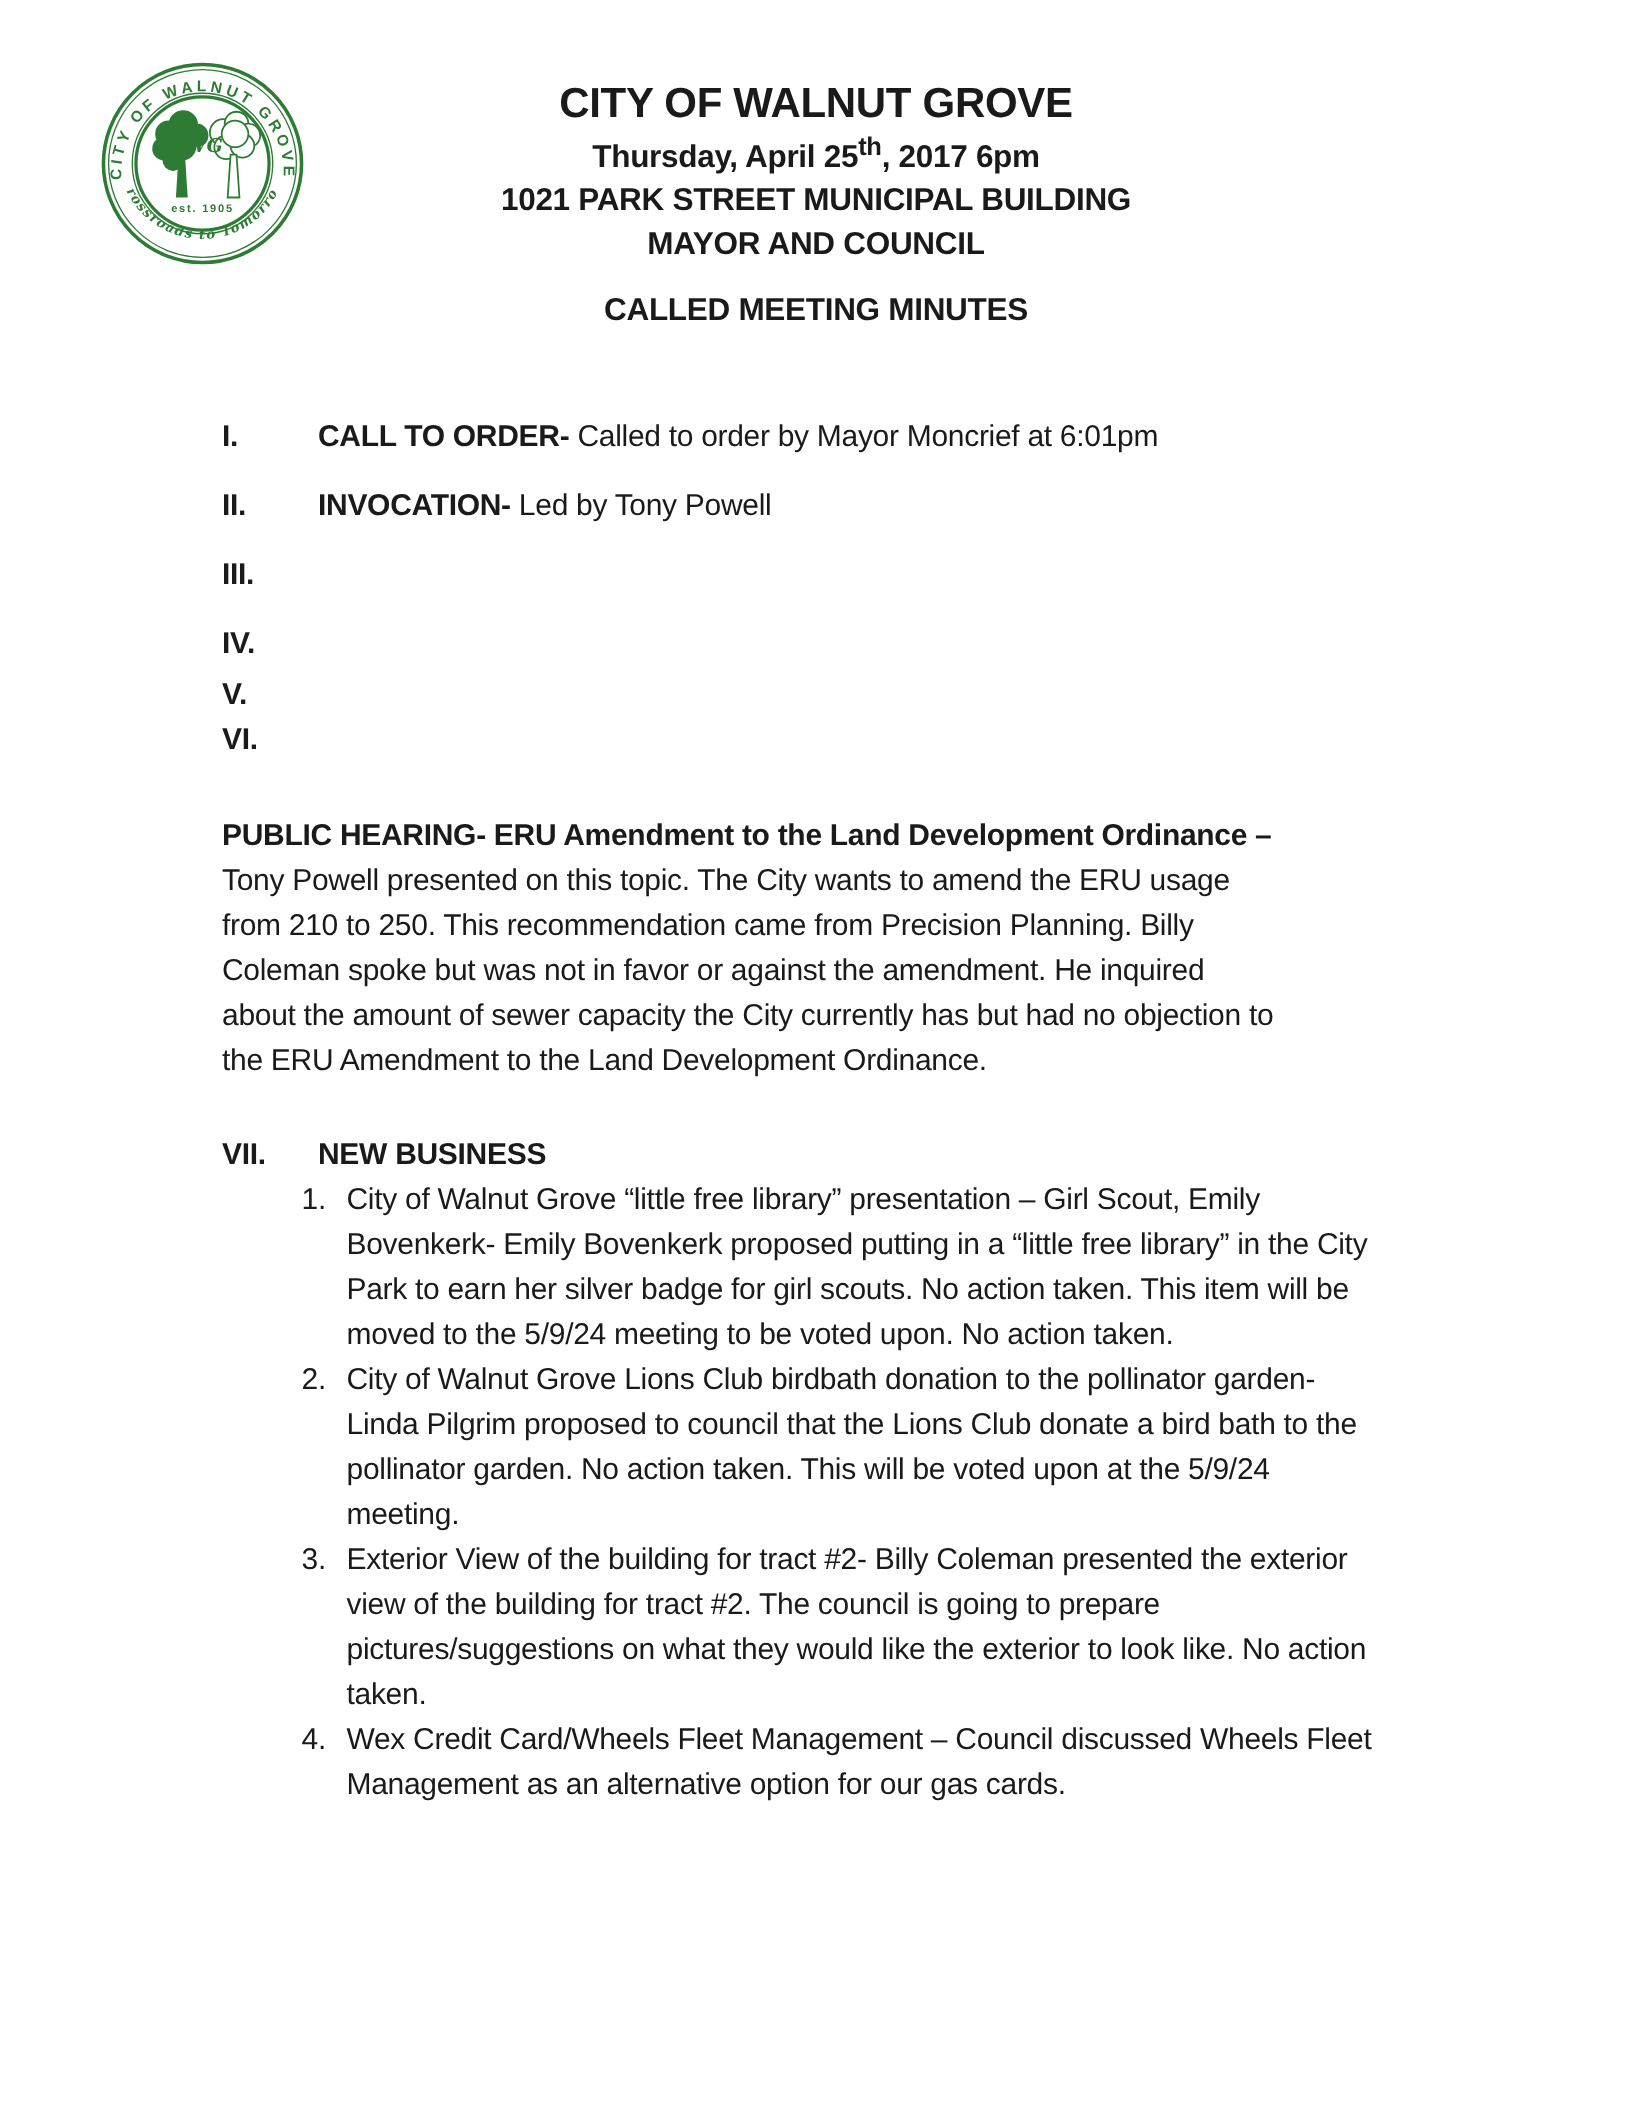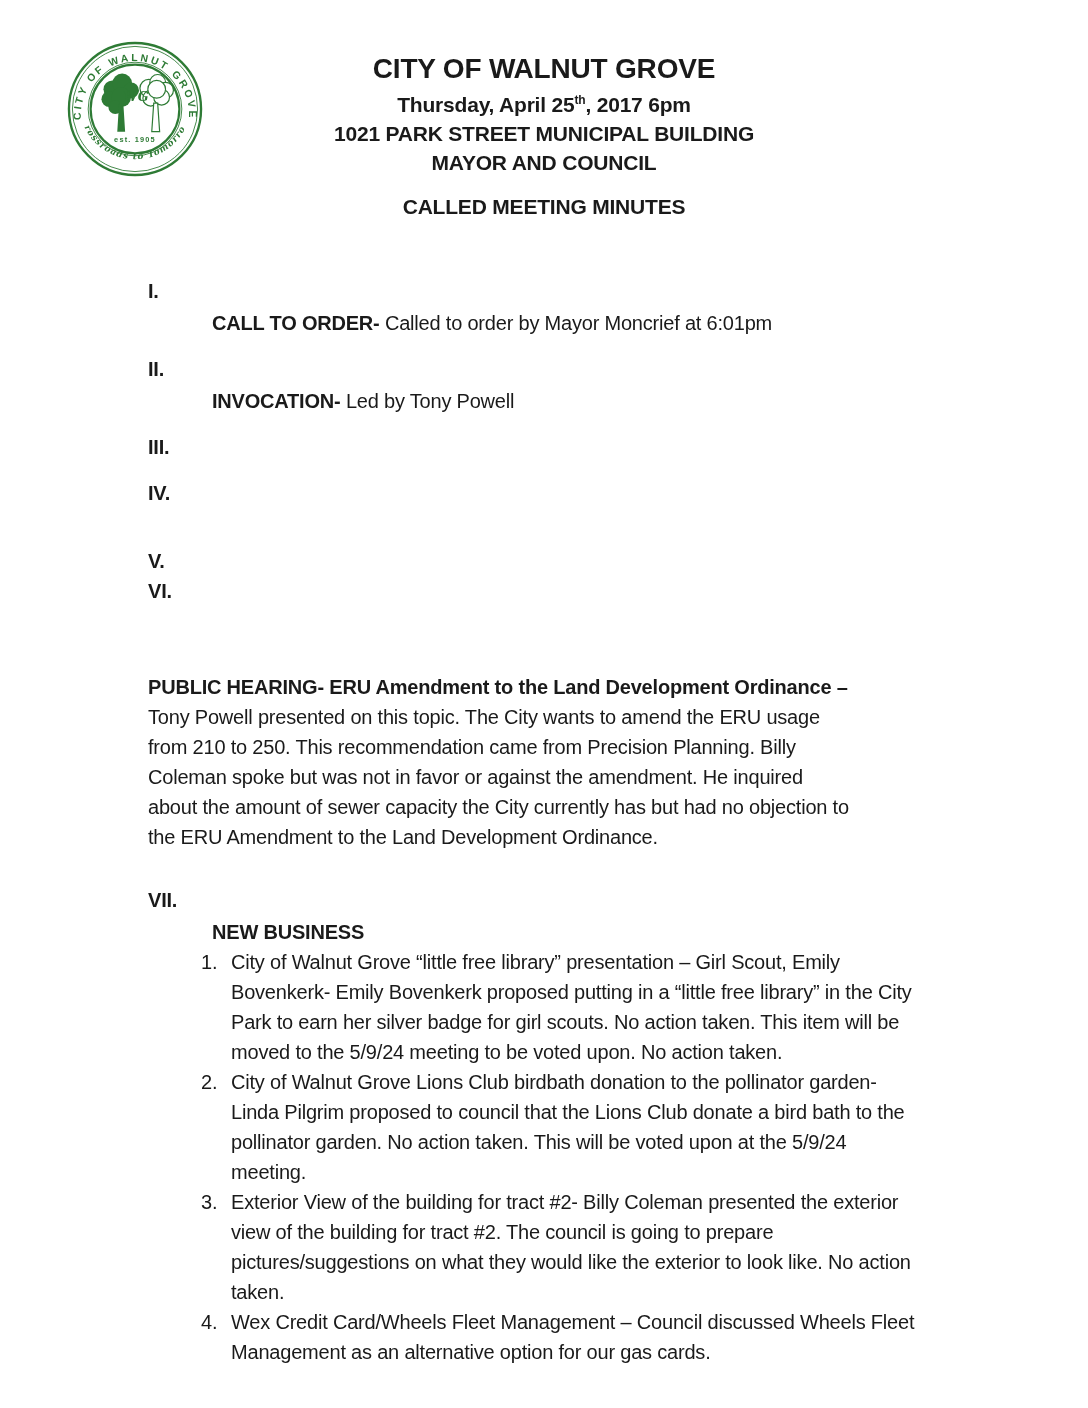--- a/index.html
+++ b/index.html
@@ -13,37 +13,37 @@
 
   
   .doc-header { position: relative; padding-top: 52px; text-align: center; }
   .logo { position: absolute; left: 66px; top: 40px; width: 138px; height: 138px; }
   .doc-title {
     margin: 0 0 4px 0;
     font-size: 28px; font-weight: bold; line-height: 34px;
     letter-spacing: -0.2px;
   }
   .subtitle { font-size: 21px; font-weight: bold; line-height: 29px; letter-spacing: -0.2px; }
-  .subtitle sup { font-size: 12px; line-height: 0; }
+  .subtitle sup { font-size: 17px; line-height: 0; }
   .doc-type { margin-top: 15px; }
 
   
   .agenda {
     margin: 55px 0 0 148px;
     width: 820px;
     font-size: 20px; line-height: 30px;
     letter-spacing: -0.2px;
   }
   .agenda-item { display: flex; align-items: flex-start; }
   .agenda-item.gap-after { margin-bottom: 16px; }
-  .agenda-item.item-iv { margin-bottom: 4px; flex-direction: column; }
+  .agenda-item.item-iv { margin-bottom: 4px; }
   .agenda-item.item-iv .content { line-height: 47px; }
   .agenda-item.item-vi { margin-bottom: 33px; flex-direction: column; }
   .numeral { flex: 0 0 64px; font-weight: bold; }
-  .content { width: 705px; margin-top: 32px; }
+  .content { width: 705px; }
   .content b { font-weight: bold; }
 
   
   .nb-list { margin-left: -11px; }
   .nb-item { display: flex; align-items: flex-start; }
   .nb-num { flex: 0 0 30px; }
   .nb-text { width: 715px; }
 
   
   .seal-rings { fill: none; }

